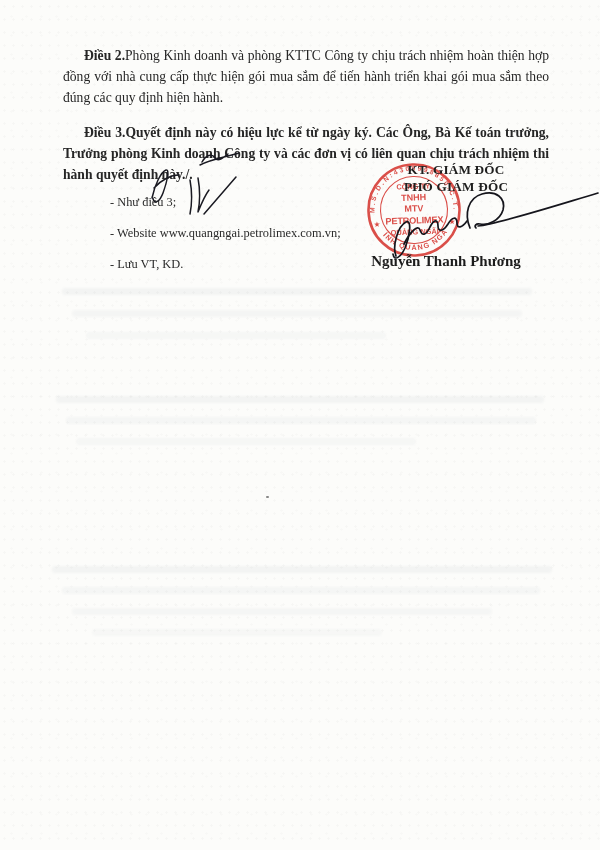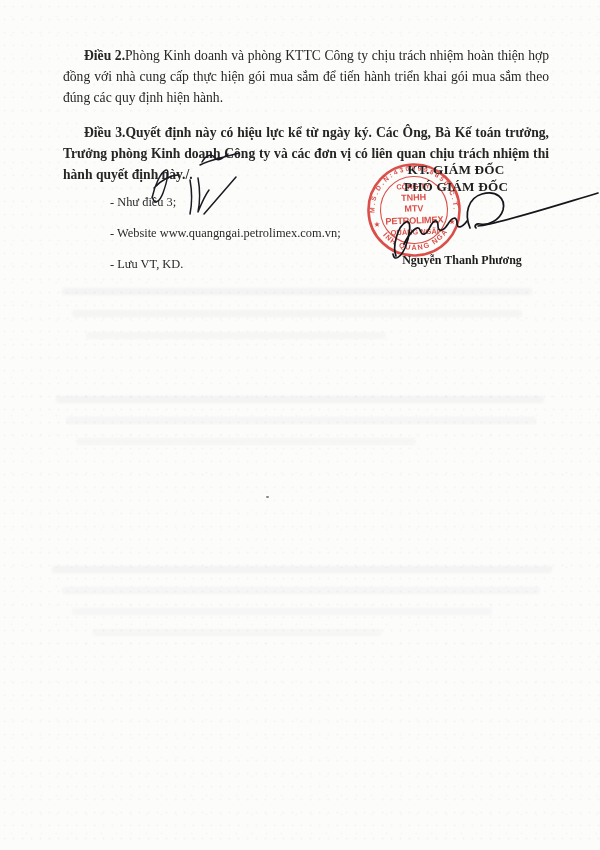--- a/index.html
+++ b/index.html
@@ -36,22 +36,22 @@
   }
   .recipients .item{
     font-size:12.4px;line-height:15.2px;margin:16px;color:#2a2a2a;
   }
   .sign-titles{
     position:absolute;left:360px;top:161px;width:192px;
     text-align:center;font-weight:bold;font-size:13.2px;line-height:17.2px;
     color:#1e1e1e;letter-spacing:.2px;z-index:3;
   }
   .signer-name{
-    position:absolute;left:366px;top:253px;width:192px;
-    text-align:center;font-weight:bold;font-size:12px;color:#1c1c1c;z-index:4;
+    position:absolute;left:350px;top:253px;width:192px;
+    text-align:center;font-weight:bold;font-size:15px;color:#1c1c1c;z-index:4;
   }
   .stamp{position:absolute;left:366px;top:162px;width:96px;height:96px;z-index:2;transform:rotate(-2deg);opacity:.93;}
   .sig-ink{position:absolute;left:380px;top:180px;width:220px;height:85px;z-index:5;}
   .hand-marks{position:absolute;left:140px;top:146px;width:130px;height:82px;z-index:5;}
   .ghost{
     position:absolute;height:7px;
     background:rgba(110,115,128,0.06);
     filter:blur(1.3px);
     border-radius:3px;
   }

